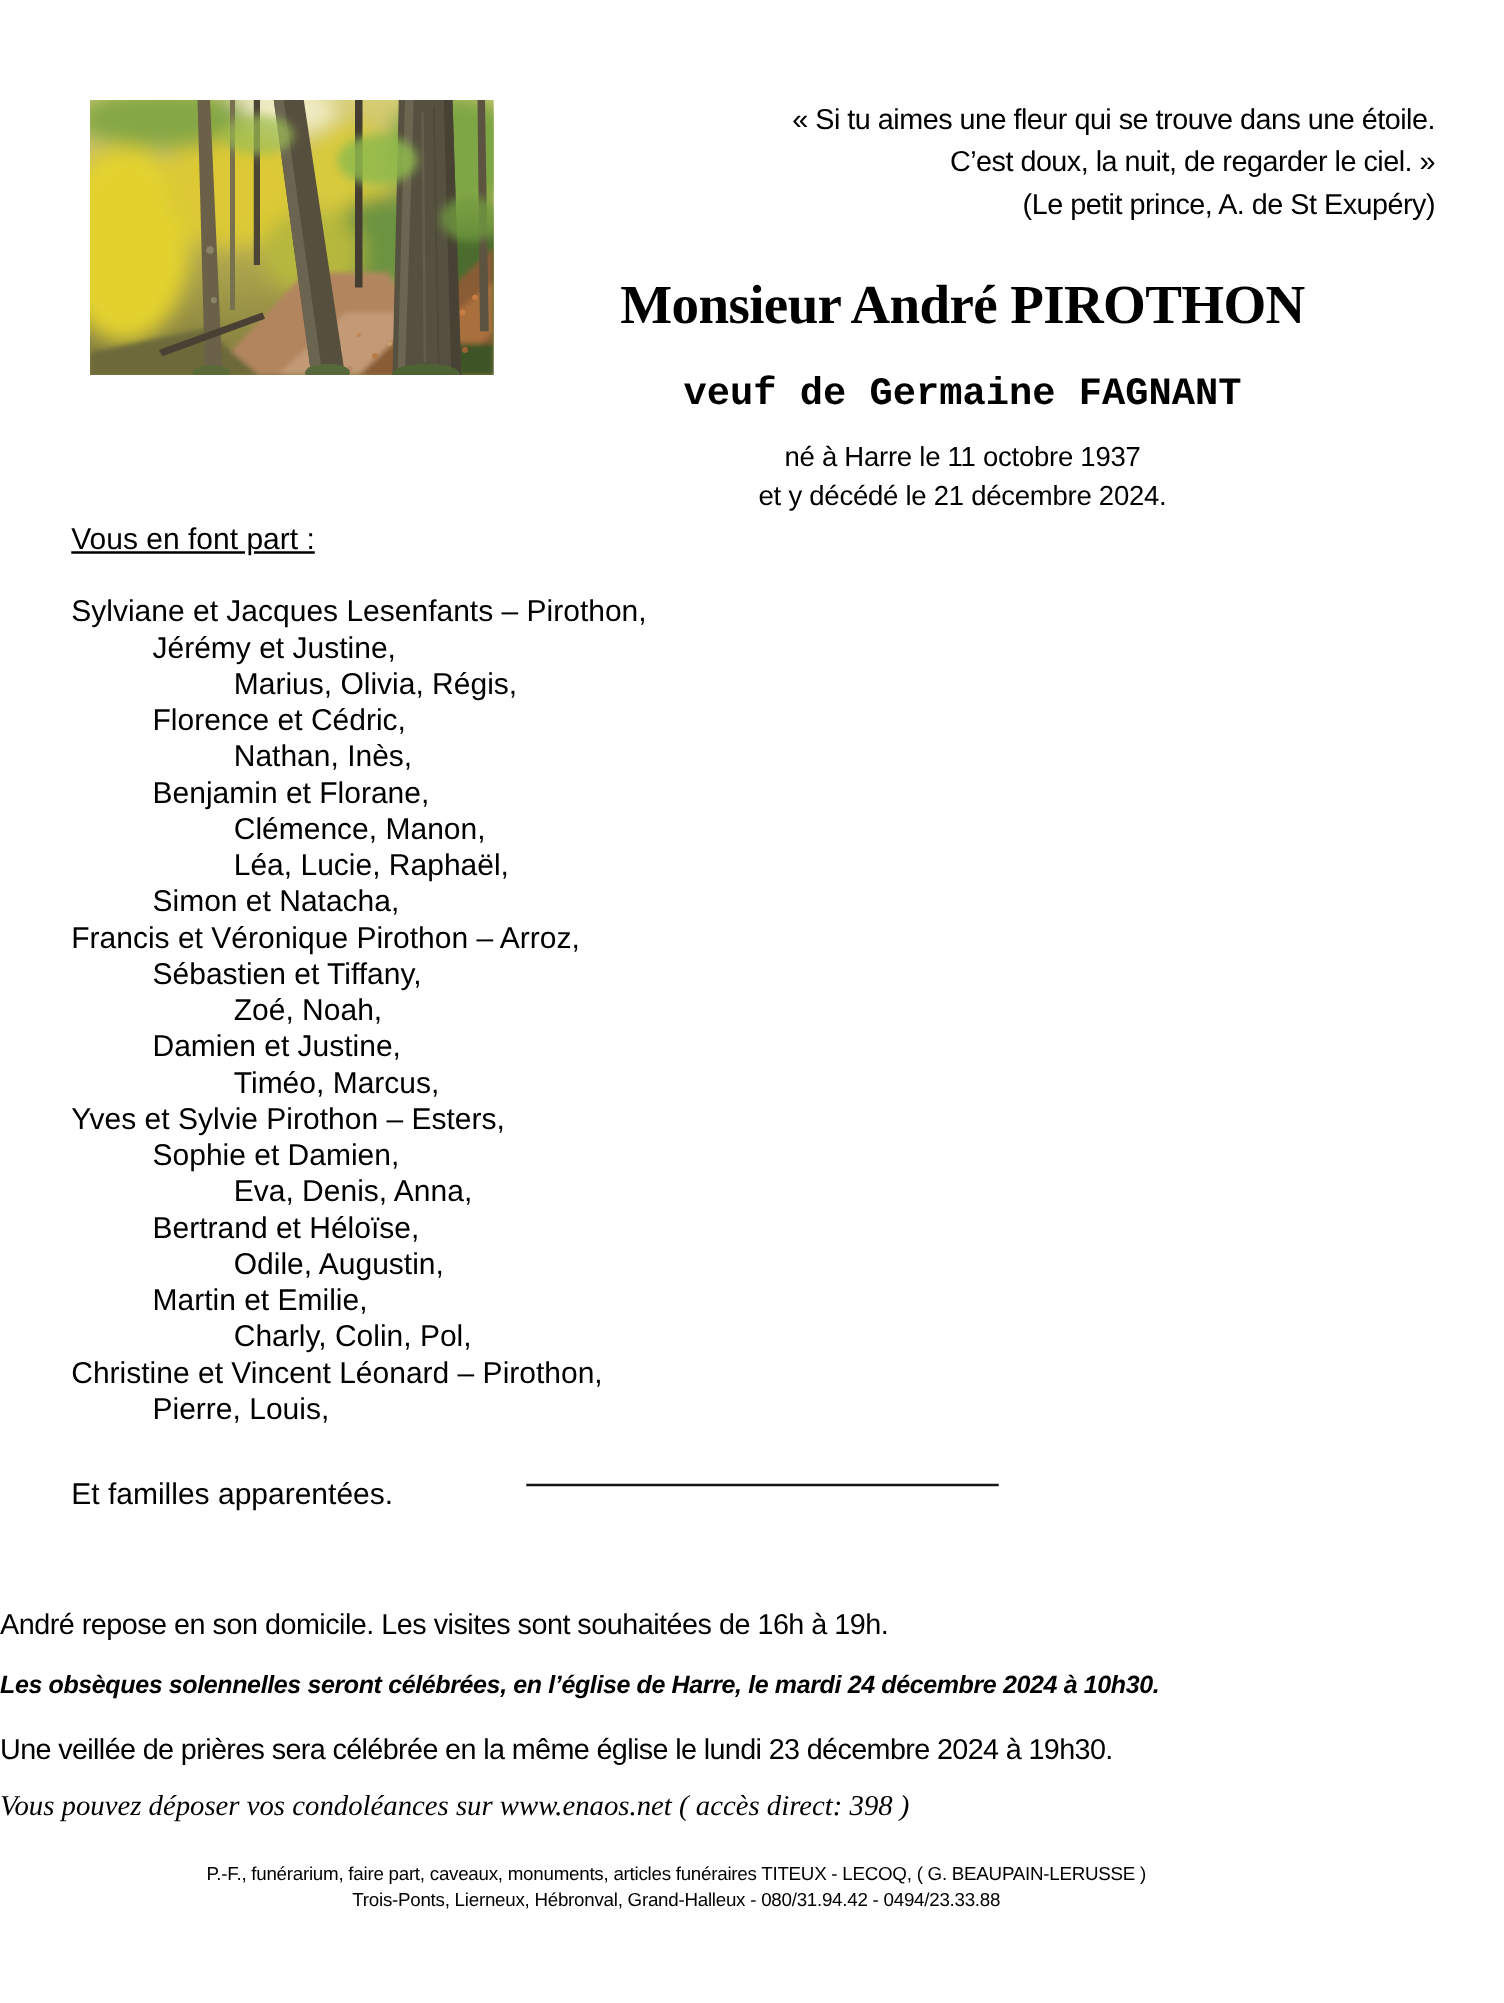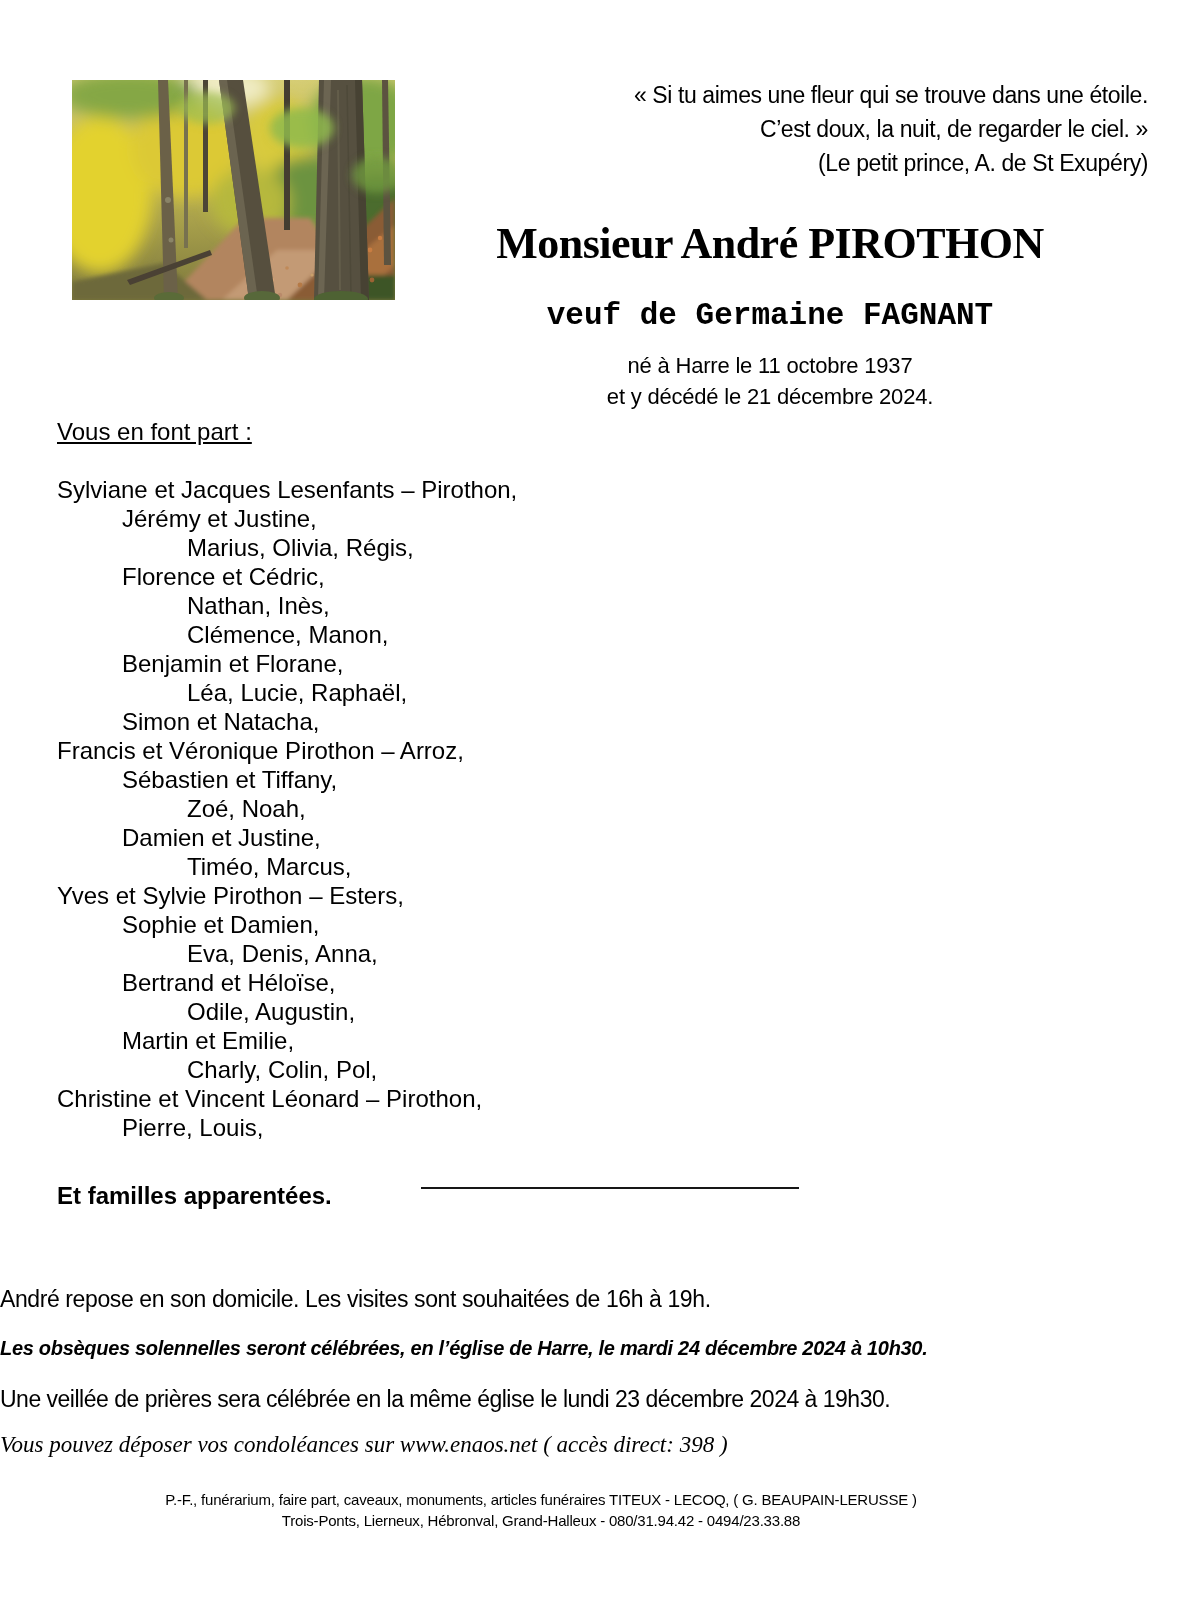--- a/index.html
+++ b/index.html
@@ -44,21 +44,21 @@
   
   .family-block {
     position:absolute; left:57px; top:417px;
     font-size:24px; line-height:29px;
   }
   .family-intro { margin-bottom:29px;text-decoration:underline; }
   .family-line { white-space:pre; }
   .indent-0 { padding-left:0; }
   .indent-1 { padding-left:65px; }
   .indent-2 { padding-left:130px; }
-  .family-outro { margin-top:10px; padding-top:29px;font-weight:bold; }
+  .family-outro { margin-top:10px; padding-top:29px; }
 
   
   .divider {
     position:absolute; left:421px; top:1187px; width:378px;
     border-top:2px solid #161616;
   }
 
   
   .center-line { position:absolute; left:0; top:0; width:1203px; }
   .visits     { top:1286px; font-size:23px; letter-spacing:-0.4px; }
@@ -181,22 +181,22 @@
   </div>
 
   <div class="family-block">
     <div class="family-intro">Vous en font part :</div>
     <div>
         <div class="family-line indent-0">Sylviane et Jacques Lesenfants – Pirothon,</div>
         <div class="family-line indent-1">Jérémy et Justine,</div>
         <div class="family-line indent-2">Marius, Olivia, Régis,</div>
         <div class="family-line indent-1">Florence et Cédric,</div>
         <div class="family-line indent-2">Nathan, Inès,</div>
+        <div class="family-line indent-1">Benjamin et Florane,</div>
         <div class="family-line indent-2">Clémence, Manon,</div>
-        <div class="family-line indent-1">Benjamin et Florane,</div>
         <div class="family-line indent-2">Léa, Lucie, Raphaël,</div>
         <div class="family-line indent-1">Simon et Natacha,</div>
         <div class="family-line indent-0">Francis et Véronique Pirothon – Arroz,</div>
         <div class="family-line indent-1">Sébastien et Tiffany,</div>
         <div class="family-line indent-2">Zoé, Noah,</div>
         <div class="family-line indent-1">Damien et Justine,</div>
         <div class="family-line indent-2">Timéo, Marcus,</div>
         <div class="family-line indent-0">Yves et Sylvie Pirothon – Esters,</div>
         <div class="family-line indent-1">Sophie et Damien,</div>
         <div class="family-line indent-2">Eva, Denis, Anna,</div>

